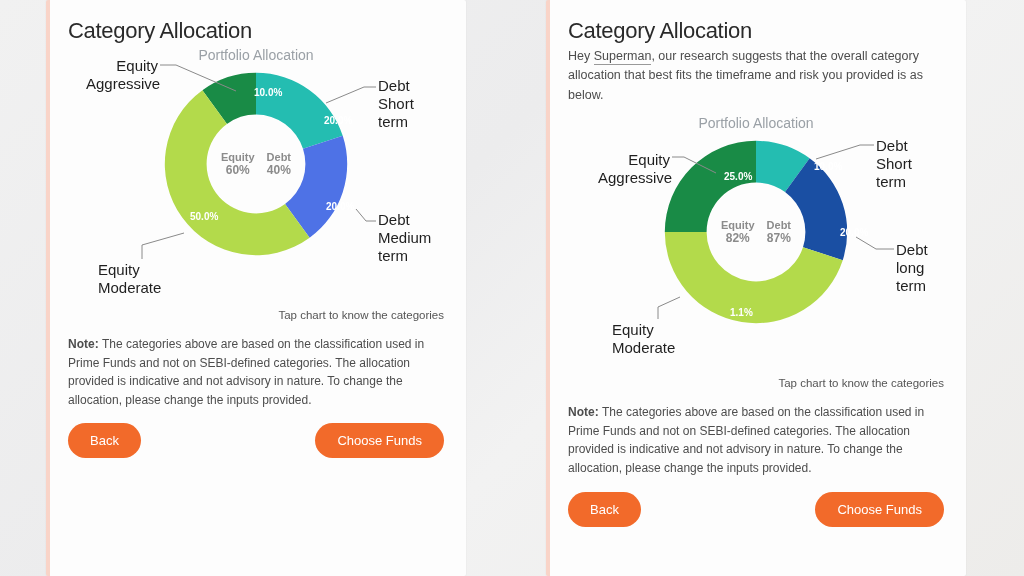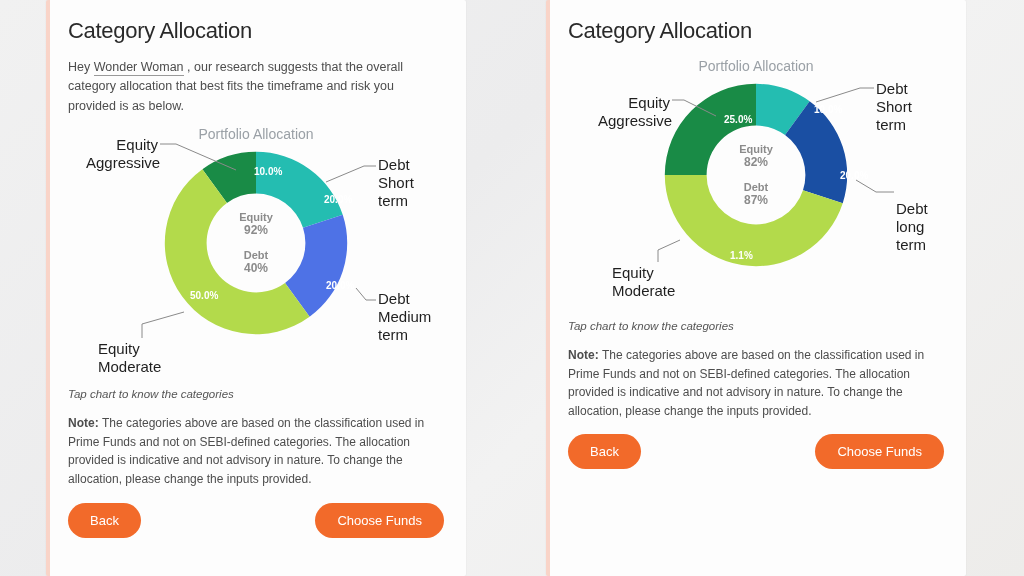--- a/index.html
+++ b/index.html
@@ -1,60 +1,57 @@
 <!DOCTYPE html>
 <html><head>
 <meta charset="utf-8">
 <style>
   html, body { margin:0; padding:0; width:1024px; height:576px; background:#efeff0; font-family:"Helvetica Neue",Arial,sans-serif; }
   body { display:flex; gap:80px; padding:0 46px; box-sizing:border-box; background:linear-gradient(135deg,#f1f1f1 0%,#ececed 40%,#f2f2f2 60%,#edecea 100%); }
   .card { width:420px; background:#fdfdfd; box-shadow:0 0 2px rgba(0,0,0,.07); padding:0 22px 20px 22px; box-sizing:border-box; position:relative; overflow:hidden; border-radius:2px; }
   .card:before { content:""; position:absolute; left:0; top:0; bottom:0; width:4px; background:#ee5a2a; opacity:.25; }
-  .title { font-size:22px; font-weight:400; color:#2a2a2a; letter-spacing:-.3px; margin:18px 0 14px 0; }
+  .title { font-size:22px; font-weight:400; color:#2a2a2a; letter-spacing:-.3px; margin:18px 0 3px 0; }
   .intro { font-size:12.5px; line-height:1.55; color:#4d4d4d; margin:0 0 10px 0; }
   .uname { border-bottom:1px solid #999; padding-bottom:1px; }
   .chart-wrap { position:relative; width:100%; height:260px; }
   .chart-title { position:absolute; left:0; right:0; top:0; text-align:center; color:#9aa0a6; font-size:14px; }
   .donut { position:absolute; top:22px; left:50%; transform:translateX(-50%); width:190px; height:190px; }
   .donut svg { width:190px; height:190px; display:block; }
-  .donut-center { position:absolute; top:22px; left:50%; transform:translateX(-50%); width:190px; height:190px; display:flex; align-items:center; justify-content:center; gap:12px;flex-direction:column; }
+  .donut-center { position:absolute; top:22px; left:50%; transform:translateX(-50%); width:190px; height:190px; display:flex; align-items:center; justify-content:center; gap:12px; }
   .dc-col { text-align:center; }
   .dc-label { font-size:11px; color:#8b8b8b; font-weight:700; }
   .dc-val   { font-size:12px; color:#8b8b8b; font-weight:700; }
   .cat-label { position:absolute; font-size:15px; font-weight:400; color:#1f1f1f; line-height:1.2; }
   .pct-label { position:absolute; font-size:10px; font-weight:700; color:#fff; }
-  .caption { font-size:11.5px; font-style:italic; color:#555; text-align:left; margin-top:2px; }
+  .caption { font-size:11.5px; color:#555; text-align:right; margin-top:2px; }
   .note { font-size:12px; line-height:1.55; color:#4d4d4d; margin-top:14px; }
   .btn-row { display:flex; justify-content:space-between; margin-top:14px; }
   .btn { background:#f26a2a; color:#fff; border:none; border-radius:22px; padding:10px 22px; font-size:13px; cursor:pointer; }
   .leader { position:absolute; stroke:#8a8a8a; stroke-width:1; fill:none; pointer-events:none; }
 </style>
 </head>
 <body>
 
 <div class="card">
   <h2 class="title">Category Allocation</h2>
-  <p class="intro">
-    <span>Hey </span><span class="uname">Wonder Woman</span><span> , our research suggests that the overall category allocation that best fits the timeframe and risk you provided is as below.</span>
-  </p>
 
   <div class="chart-wrap">
     <div class="chart-title">Portfolio Allocation</div>
     <div class="donut">
       <svg viewBox="-100 -100 200 200" id="donut0">
           <path d="M-56.427384220077414 -77.66563145999496A96 96 0 0 1 5.878304635907295e-15 -96L3.184081677783118e-15 -52A52 52 0 0 0 -30.564833119208597 -42.068883707497264Z" fill="#198b46"></path>
           <path d="M5.878304635907295e-15 -96A96 96 0 0 1 91.30142556433474 -29.665631459994948L49.45493884734798 -16.068883707497264A52 52 0 0 0 3.184081677783118e-15 -52Z" fill="#24bdb1"></path>
           <path d="M91.30142556433474 -29.665631459994948A96 96 0 0 1 56.42738422007742 77.66563145999496L30.564833119208604 42.068883707497264A52 52 0 0 0 49.45493884734798 -16.068883707497264Z" fill="#4e72e6"></path>
           <path d="M56.42738422007742 77.66563145999496A96 96 0 0 1 -56.42738422007743 -77.66563145999494L-30.564833119208608 -42.068883707497264A52 52 0 0 0 30.564833119208604 42.068883707497264Z" fill="#b3da4b"></path>
         </svg>
     </div>
     <div class="donut-center">
       <div class="dc-col">
           <div class="dc-label">Equity</div>
-          <div class="dc-val">92%</div>
+          <div class="dc-val">60%</div>
         </div>
       <div class="dc-col">
           <div class="dc-label">Debt</div>
           <div class="dc-val">40%</div>
         </div>
     </div>
 
     <div class="pct-label" style="left:186px; top:40px;">10.0%</div>
     <div class="pct-label" style="left:256px; top:68px;">20.0%</div>
     <div class="pct-label" style="left:258px; top:154px;">20.0%</div>
@@ -76,20 +73,23 @@
   <div class="caption">Tap chart to know the categories</div>
   <p class="note"><b>Note: </b><span>The categories above are based on the classification used in Prime Funds and not on SEBI-defined categories. The allocation provided is indicative and not advisory in nature. To change the allocation, please change the inputs provided.</span></p>
   <div class="btn-row">
     <button class="btn">Back</button>
     <button class="btn">Choose Funds</button>
   </div>
 </div>
 
 <div class="card">
   <h2 class="title">Category Allocation</h2>
+  <p class="intro">
+    <span>Hey </span><span class="uname">Superman</span><span>, our research suggests that the overall category allocation that best fits the timeframe and risk you provided is as below.</span>
+  </p>
 
   <div class="chart-wrap">
     <div class="chart-title">Portfolio Allocation</div>
     <div class="donut">
       <svg viewBox="-100 -100 200 200" id="donut1">
           <path d="M-96 -1.175660927181459e-14A96 96 0 0 1 5.878304635907295e-15 -96L3.184081677783118e-15 -52A52 52 0 0 0 -52 -6.368163355566236e-15Z" fill="#198b46"></path>
           <path d="M5.878304635907295e-15 -96A96 96 0 0 1 56.42738422007742 -77.66563145999496L30.564833119208604 -42.068883707497264A52 52 0 0 0 3.184081677783118e-15 -52Z" fill="#24bdb1"></path>
           <path d="M56.42738422007742 -77.66563145999496A96 96 0 0 1 91.30142556433474 29.665631459994948L49.45493884734798 16.068883707497264A52 52 0 0 0 30.564833119208604 -42.068883707497264Z" fill="#1a4fa3"></path>
           <path d="M91.30142556433474 29.665631459994948A96 96 0 0 1 -96 1.175660927181459e-14L-52 6.368163355566236e-15A52 52 0 0 0 49.45493884734798 16.068883707497264Z" fill="#b3da4b"></path>
         </svg>
@@ -105,21 +105,21 @@
         </div>
     </div>
 
     <div class="pct-label" style="left:156px; top:56px;">25.0%</div>
     <div class="pct-label" style="left:246px; top:46px;">10.0%</div>
     <div class="pct-label" style="left:272px; top:112px;">20.0%</div>
     <div class="pct-label" style="left:162px; top:192px;">1.1%</div>
 
     <div class="cat-label" style="left:30px; top:36px; width:72px; text-align:right;">Equity Aggressive</div>
     <div class="cat-label" style="left:308px; top:22px; width:70px;">Debt Short term</div>
-    <div class="cat-label" style="left:328px; top:142px; width:54px;">Debt long term</div>
+    <div class="cat-label" style="left:328px; top:126px; width:54px;">Debt long term</div>
     <div class="cat-label" style="left:44px; top:206px; width:70px;">Equity Moderate</div>
 
     <svg class="leader" style="left:0;top:0;width:100%;height:100%;">
       <path d="M104 42 L116 42 L148 58"></path>
       <path d="M306 30 L292 30 L248 44"></path>
       <path d="M326 134 L308 134 L288 122"></path>
       <path d="M90 204 L90 192 L112 182"></path>
     </svg>
   </div>
 

